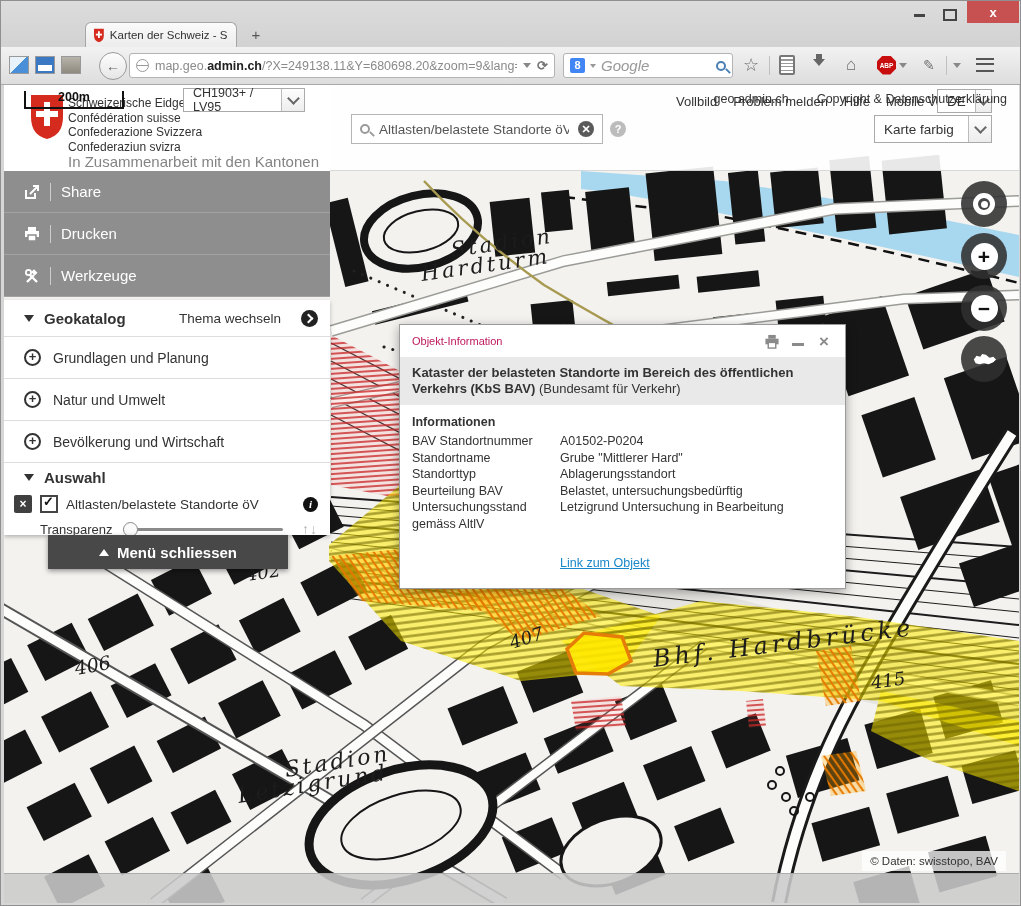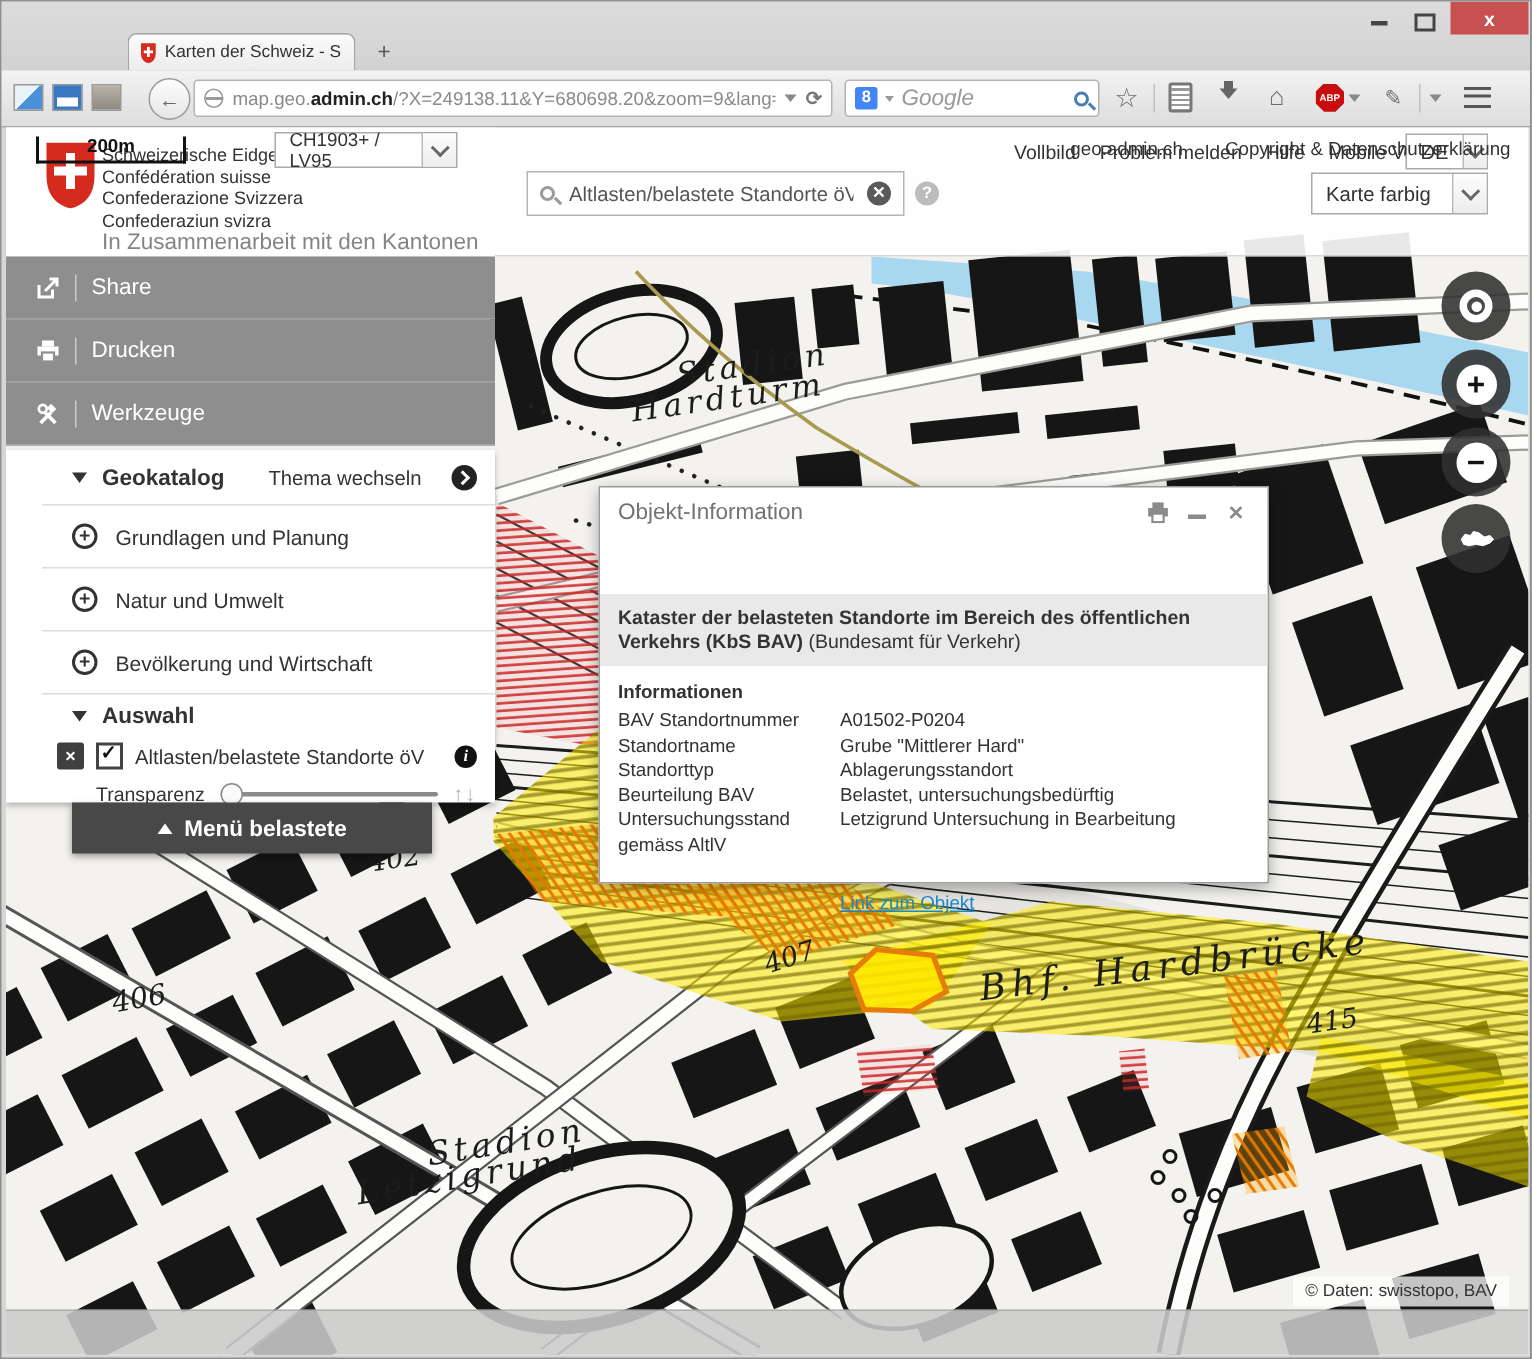--- a/index.html
+++ b/index.html
@@ -81,21 +81,21 @@
   .clearbtn{width:16px;height:16px;border-radius:50%;background:#5a5a5a;color:#fff;font-size:11px;font-weight:bold;
       display:flex;align-items:center;justify-content:center;line-height:1;}
   #helpq{left:606px;top:36px;width:16px;height:16px;border-radius:50%;background:#bcbcbc;color:#fff;
       font-size:11px;font-weight:bold;display:flex;align-items:center;justify-content:center;}
   
   #sidemenu{left:0;top:86px;width:326px;}
   .mrow{height:42px;background:#8e8e8e;border-bottom:1px solid #a2a2a2;display:flex;align-items:center;
         color:#fff;font-size:15px;gap:10px;padding:0 0 0 20px;box-sizing:border-box;}
   .mrow .isep{width:1px;height:18px;background:rgba(255,255,255,.55);}
   #sidepanel{left:0;top:215px;width:326px;height:235px;background:#fff;box-shadow:0 2px 4px rgba(0,0,0,.25);}
-  .prow{display:flex;align-items:center;border-bottom:1px solid #ddd;box-sizing:border-box;padding:0 12px 0 20px;color:#333;margin-left:24px;}
+  .prow{display:flex;align-items:center;border-bottom:1px solid #ddd;box-sizing:border-box;padding:0 12px 0 20px;color:#333;}
   .tri-down{width:0;height:0;border-left:5px solid transparent;border-right:5px solid transparent;border-top:7px solid #333;}
   #row-geo{height:37px;font-weight:bold;font-size:15px;gap:10px;}
   #row-geo .spacer{flex:1;}
   #theme{font-weight:normal;font-size:13.5px;display:flex;align-items:center;gap:20px;color:#333;}
   .circ-arrow{width:17px;height:17px;border-radius:50%;background:#222;display:flex;align-items:center;justify-content:center;}
   .chev-r{width:5px;height:5px;border-top:2px solid #fff;border-right:2px solid #fff;transform:rotate(45deg);margin-left:-2px;}
   .catrow{height:42px;font-size:14px;gap:12px;}
   .pluscirc{width:17px;height:17px;border-radius:50%;border:2px solid #333;box-sizing:border-box;color:#333;
       font-size:13px;font-weight:bold;line-height:12px;text-align:center;}
   #row-auswahl{height:29px;font-weight:bold;font-size:15px;gap:10px;border-bottom:none;}
@@ -112,25 +112,25 @@
   .slider .track{position:absolute;left:0;right:0;top:6px;height:3px;background:#8a8a8a;border-radius:2px;}
   .slider .knob{position:absolute;left:0;top:0;width:15px;height:15px;border-radius:50%;background:#fafafa;border:1.5px solid #8a8a8a;box-sizing:border-box;}
   .updown{margin-left:auto;color:#b5b5b5;font-size:14px;font-weight:bold;letter-spacing:1px;}
   #menuclose{left:44px;top:450px;width:240px;height:34px;background:#484848;color:#fff;font-weight:bold;font-size:15px;
       display:flex;align-items:center;justify-content:center;gap:8px;box-shadow:0 2px 5px rgba(0,0,0,.4);}
   .tri-up-w{width:0;height:0;border-left:5px solid transparent;border-right:5px solid transparent;border-bottom:7px solid #fff;}
   
   #popup{left:395px;top:239px;width:447px;height:265px;background:#fff;border:1px solid #9a9a9a;
       box-shadow:0 3px 10px rgba(0,0,0,.35);box-sizing:border-box;}
   #pophdr{height:32px;display:flex;align-items:center;padding:0 12px;gap:8px;}
-  #pophdr .ptitle{font-size:15px;color:#737373;flex:1;}
+  #pophdr .ptitle{font-size:11px;color:#be185d;flex:1;}
   .popic{color:#8a8a8a;display:flex;align-items:center;justify-content:center;width:18px;height:18px;}
   .minbar{width:12px;height:3px;background:#8a8a8a;margin-top:6px;}
   .xchar{font-size:17px;font-weight:bold;line-height:1;}
-  #popsub{background:#e9e9e9;padding:8px 12px;font-size:13px;color:#333;line-height:16px;margin-top:39px;}
+  #popsub{background:#e9e9e9;padding:8px 12px;font-size:13px;color:#333;line-height:16px;}
   #popbody{padding:10px 12px;font-size:12.5px;color:#333;}
   #popbody .sect{font-weight:bold;margin-bottom:4px;}
   .inforow{display:flex;line-height:16.5px;}
   .inforow .lbl{width:148px;flex:none;}
   a.blue{color:#1a87c8;text-decoration:underline;}
   #linkobj{margin-top:24px;margin-left:148px;}
   
   .mapbtn{left:957px;width:46px;height:46px;border-radius:50%;background:rgba(48,48,48,.88);
       display:flex;align-items:center;justify-content:center;}
   .mapbtn .inner{width:27px;height:27px;border-radius:50%;background:#fff;display:flex;align-items:center;
@@ -524,21 +524,21 @@
         <span class="slider">
           <span class="track"></span>
           <span class="knob"></span>
         </span>
         <span class="updown">↑↓</span>
       </div>
     </div>
 
     <div class="abs" id="menuclose">
       <span class="tri-up-w"></span>
-      <span>Menü belastete</span>
+      <span>Menü schliessen</span>
     </div>
 
     <div class="abs" id="popup">
       <div id="pophdr">
         <span class="ptitle">Objekt-Information</span>
         <span class="popic">
           <svg width="16" height="15" viewBox="0 0 16 16">
               <rect x="4" y="1" width="8" height="4" fill="#8a8a8a"></rect>
               <rect x="1" y="5" width="14" height="6" fill="#8a8a8a"></rect>
               <rect x="4" y="9" width="8" height="6" fill="#fff" stroke="#8a8a8a" stroke-width="1.5"></rect>

